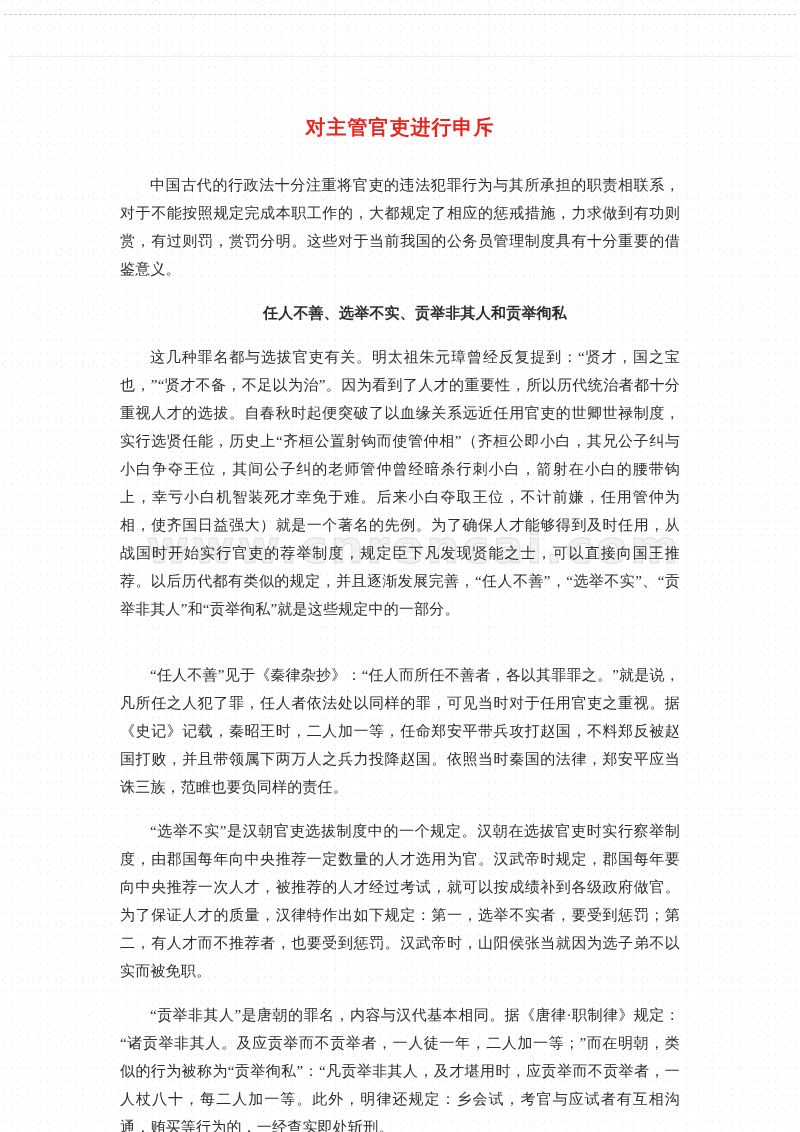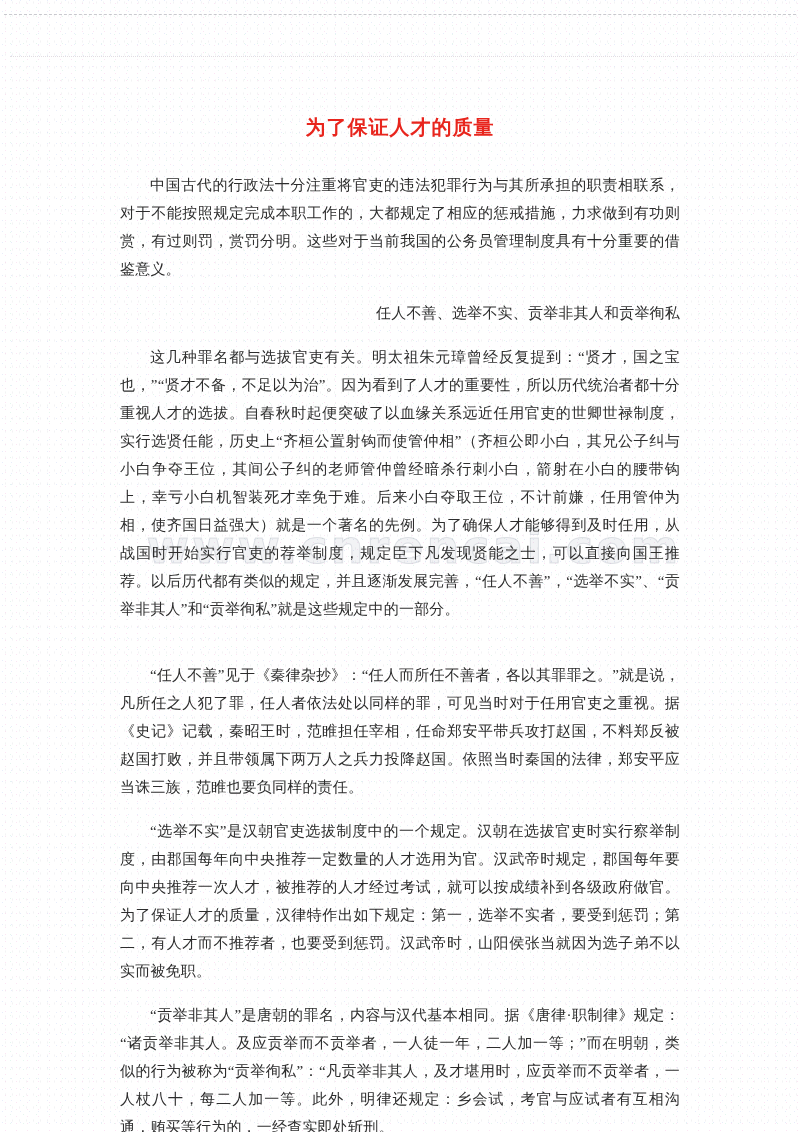--- a/index.html
+++ b/index.html
@@ -60,21 +60,22 @@
   .para, .subhead {
     margin: 0 0 16px 0;
     font-size: 15px;
     line-height: 28px;
     color: #2d2d2d;
     text-align: justify;
     text-indent: 2em;
     letter-spacing: 0.2px;
   }
   .subhead {
-    text-align: right;
+    text-align: center;
+    font-weight: bold;
   }
   .gap-large {
     margin-top: 38px;
   }
   .watermark {
     position: absolute;
     left: 108px;
     top: 520px;
     width: 612px;
     z-index: 1;
@@ -95,29 +96,29 @@
 
 <div class="page">
 
   <div class="scan-artifact-1"></div>
   <div class="scan-artifact-2"></div>
 
   <div class="watermark">www.cnrencai.com</div>
 
   <div class="content">
 
-    <h1 class="doc-title">为了保证人才的质量</h1>
+    <h1 class="doc-title">对主管官吏进行申斥</h1>
 
     <p class="para">中国古代的行政法十分注重将官吏的违法犯罪行为与其所承担的职责相联系，对于不能按照规定完成本职工作的，大都规定了相应的惩戒措施，力求做到有功则赏，有过则罚，赏罚分明。这些对于当前我国的公务员管理制度具有十分重要的借鉴意义。</p>
 
     <p class="subhead">任人不善、选举不实、贡举非其人和贡举徇私</p>
 
     <p class="para">这几种罪名都与选拔官吏有关。明太祖朱元璋曾经反复提到：“贤才，国之宝也，”“贤才不备，不足以为治”。因为看到了人才的重要性，所以历代统治者都十分重视人才的选拔。自春秋时起便突破了以血缘关系远近任用官吏的世卿世禄制度，实行选贤任能，历史上“齐桓公置射钩而使管仲相”（齐桓公即小白，其兄公子纠与小白争夺王位，其间公子纠的老师管仲曾经暗杀行刺小白，箭射在小白的腰带钩上，幸亏小白机智装死才幸免于难。后来小白夺取王位，不计前嫌，任用管仲为相，使齐国日益强大）就是一个著名的先例。为了确保人才能够得到及时任用，从战国时开始实行官吏的荐举制度，规定臣下凡发现贤能之士，可以直接向国王推荐。以后历代都有类似的规定，并且逐渐发展完善，“任人不善”，“选举不实”、“贡举非其人”和“贡举徇私”就是这些规定中的一部分。</p>
 
-    <p class="para gap-large">“任人不善”见于《秦律杂抄》：“任人而所任不善者，各以其罪罪之。”就是说，凡所任之人犯了罪，任人者依法处以同样的罪，可见当时对于任用官吏之重视。据《史记》记载，秦昭王时，范睢担任宰相，任命郑安平带兵攻打赵国，不料郑反被赵国打败，并且带领属下两万人之兵力投降赵国。依照当时秦国的法律，郑安平应当诛三族，范睢也要负同样的责任。</p>
+    <p class="para gap-large">“任人不善”见于《秦律杂抄》：“任人而所任不善者，各以其罪罪之。”就是说，凡所任之人犯了罪，任人者依法处以同样的罪，可见当时对于任用官吏之重视。据《史记》记载，秦昭王时，二人加一等，任命郑安平带兵攻打赵国，不料郑反被赵国打败，并且带领属下两万人之兵力投降赵国。依照当时秦国的法律，郑安平应当诛三族，范睢也要负同样的责任。</p>
 
     <p class="para">“选举不实”是汉朝官吏选拔制度中的一个规定。汉朝在选拔官吏时实行察举制度，由郡国每年向中央推荐一定数量的人才选用为官。汉武帝时规定，郡国每年要向中央推荐一次人才，被推荐的人才经过考试，就可以按成绩补到各级政府做官。为了保证人才的质量，汉律特作出如下规定：第一，选举不实者，要受到惩罚；第二，有人才而不推荐者，也要受到惩罚。汉武帝时，山阳侯张当就因为选子弟不以实而被免职。</p>
 
     <p class="para">“贡举非其人”是唐朝的罪名，内容与汉代基本相同。据《唐律·职制律》规定：“诸贡举非其人。及应贡举而不贡举者，一人徒一年，二人加一等；”而在明朝，类似的行为被称为“贡举徇私”：“凡贡举非其人，及才堪用时，应贡举而不贡举者，一人杖八十，每二人加一等。此外，明律还规定：乡会试，考官与应试者有互相沟通，贿买等行为的，一经查实即处斩刑。</p>
 
     <p class="subhead">任命郑安平带兵攻打赵国</p>
 
 
   </div>
 </div>

